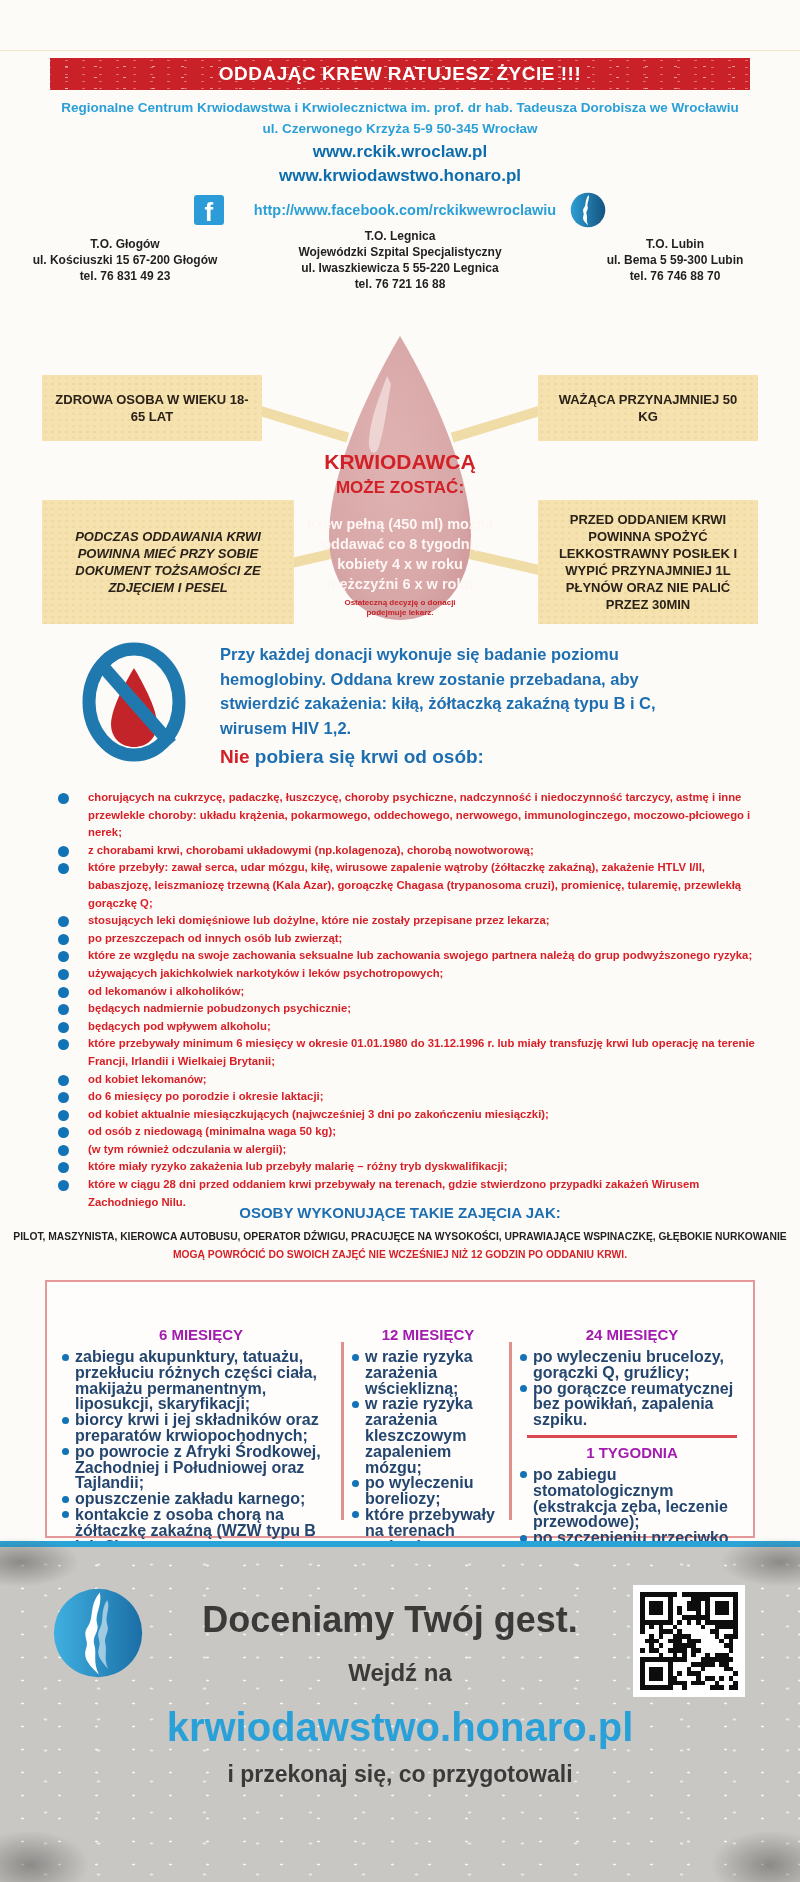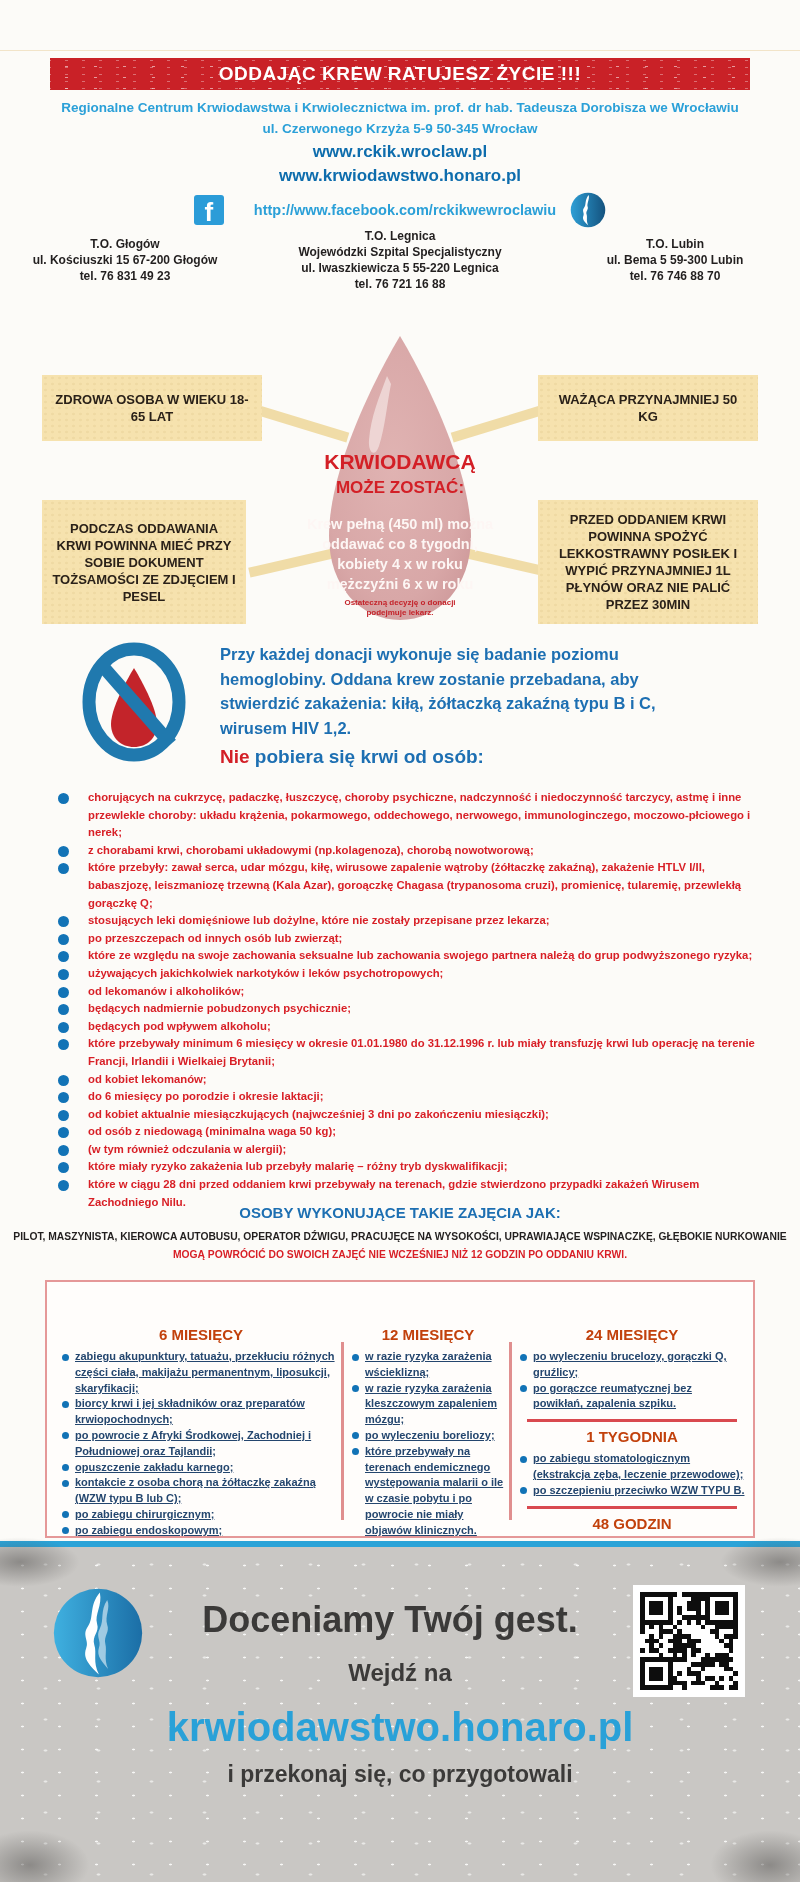--- a/index.html
+++ b/index.html
@@ -31,21 +31,21 @@
   .branch.b2{width:250px;padding-top:8px;}
 
   
   .diagram{position:absolute;left:0;top:332px;width:800px;height:300px;}
   .info-box{position:absolute;background:#f6e2ae;
      background-image:radial-gradient(rgba(185,150,80,.12) 1px,transparent 2px);background-size:7px 6px;
      color:#2a2119;font-weight:bold;font-size:13px;line-height:17px;text-align:center;
      display:flex;align-items:center;justify-content:center;padding:6px 10px;box-sizing:border-box;}
   .box-tl{left:42px;top:43px;width:220px;height:66px;}
   .box-tr{left:538px;top:43px;width:220px;height:66px;}
-  .box-bl{left:42px;top:168px;width:204px;height:124px;}
+  .box-bl{left:42px;top:168px;width:252px;height:124px;font-style:italic;}
   .box-br{left:538px;top:168px;width:220px;height:124px;}
   .link-line{position:absolute;height:10px;background:#f0dca7;z-index:0;}
   .ll-tl{left:250px;top:86px;width:100px;transform:rotate(17deg);}
   .ll-tr{left:450px;top:86px;width:100px;transform:rotate(-17deg);}
   .ll-bl{left:248px;top:224px;width:104px;transform:rotate(-13deg);}
   .ll-br{left:448px;top:224px;width:104px;transform:rotate(13deg);}
   .drop-wrap{position:absolute;left:295px;top:0;width:210px;height:292px;z-index:1;}
   .drop-wrap svg{position:absolute;left:0;top:0;}
   .drop-title1{position:absolute;left:0;top:118px;width:100%;text-align:center;color:#d31f26;font-weight:bold;font-size:21px;}
   .drop-title2{position:absolute;left:0;top:146px;width:100%;text-align:center;color:#d31f26;font-weight:bold;font-size:17px;}
@@ -68,23 +68,23 @@
   .occ-list{position:absolute;left:0;top:1231px;width:100%;text-align:center;color:#221f1f;font-weight:bold;font-size:10.3px;}
   .occ-note{position:absolute;left:0;top:1249px;width:100%;text-align:center;color:#d81f26;font-weight:bold;font-size:10.3px;}
 
   
   .disq{position:absolute;left:45px;top:1280px;width:710px;height:258px;border:2px solid #e59898;background:#fffdfb;box-sizing:border-box;}
   .disq-title{position:absolute;left:0;top:10px;width:100%;text-align:center;color:#1d6fb2;font-weight:bold;font-size:19px;}
   .disq-col{position:absolute;top:44px;}
   .dc1{left:14px;width:280px;}
   .dc2{left:304px;width:154px;}
   .dc3{left:472px;width:226px;}
-  .disq-head{color:#c2410c;font-weight:bold;font-size:15px;text-align:center;margin:0 0 6px 0;}
+  .disq-head{color:#a21caf;font-weight:bold;font-size:15px;text-align:center;margin:0 0 6px 0;}
   .disq-items{list-style:none;margin:0;padding:0;}
-  .disq-items li{position:relative;padding-left:14px;color:#24466e;font-weight:bold;font-size:11px;line-height:15.8px;text-decoration:underline;}
+  .disq-items li{position:relative;padding-left:14px;color:#24466e;font-weight:bold;font-size:16px;line-height:15.8px;}
   .disq-items li::before{content:"";position:absolute;left:1px;top:4.5px;width:7px;height:7px;border-radius:50%;background:#1273b6;}
   .disq-sep{position:absolute;top:60px;width:3px;height:178px;background:#e08f8f;}
   .sep1{left:294px;}.sep2{left:462px;}
   .red-rule{width:210px;height:3px;background:#d9494f;border:0;margin:7px auto 6px auto;}
 
   
   .foot-bar{position:absolute;left:0;top:1541px;width:100%;height:6px;background:#2aa3d8;}
   .footer{position:absolute;left:0;top:1547px;width:100%;height:335px;background:#c9c7c4;
     background-image:radial-gradient(rgba(255,255,255,.85) 1px,transparent 2px),radial-gradient(rgba(255,255,255,.6) 1.2px,transparent 2.4px);
     background-size:37px 23px,53px 31px;background-position:4px 7px,19px 2px;}

